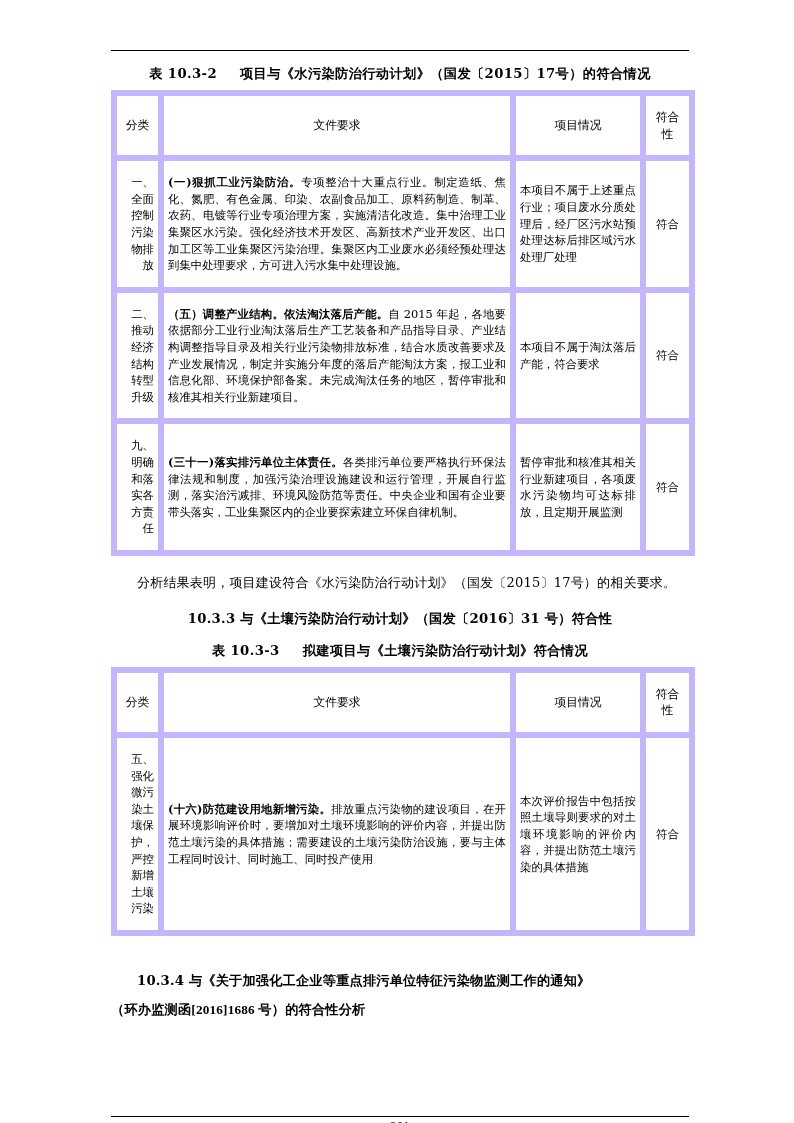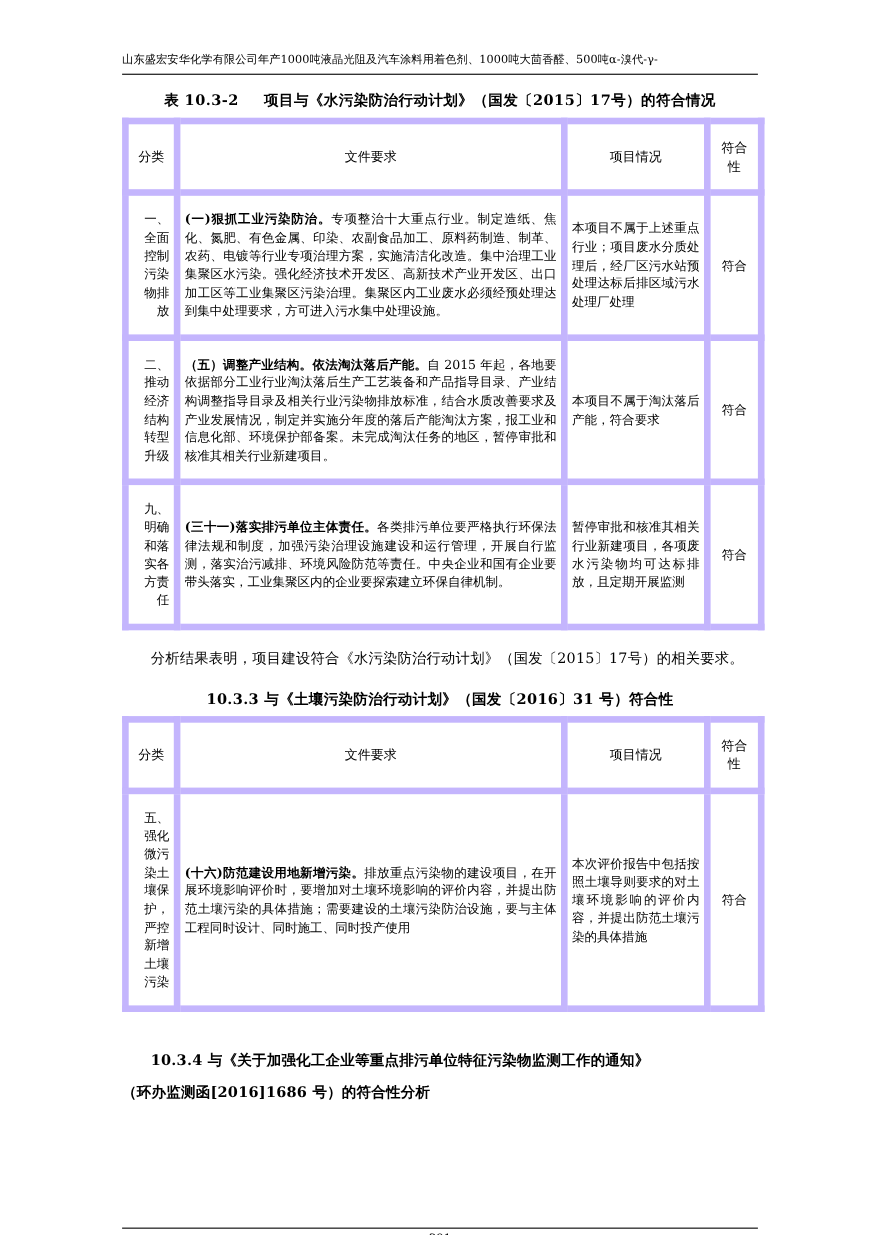--- a/index.html
+++ b/index.html
@@ -118,21 +118,21 @@
   .sec-head-block {
     font-size: 13.2px;
     font-weight: bold;
     margin: 30px 0 0 0;
     line-height: 29px;
     text-align: justify;
     text-justify: inter-ideograph;
     letter-spacing: 0.2px;
   }
   .sec-head-block .l1 { text-indent: 26px; }
-  .sec-head-block .l2 { text-indent: 0; }
+  .sec-head-block .l2 { text-indent: 0; font-family: Liberation Serif, serif; }
 
   
   .footer {
     position: absolute;
     left: 111px;
     top: 1116px;
     width: 578px;
     text-align: center;
     font-size: 10.5px;
   }
@@ -142,21 +142,20 @@
     margin: 0 0 3px 0;
   }
 </style>
 </head>
 <body>
 
 <div class="page">
   <div class="content">
 
     <div class="doc-header">
-      <div class="line1">山东盛宏安华化学有限公司年产1000吨液晶光阻及汽车涂料用着色剂、1000吨大茴香醛、500吨α-溴代-γ-</div>
     </div>
     <hr class="header-rule">
 
     <div class="table-caption">
       <span>表 10.3-2</span>
       <span class="gap"></span>
       <span>项目与《水污染防治行动计划》（国发〔2015〕17号）的符合情况</span>
     </div>
 
     <table class="doc-table">
@@ -200,20 +199,25 @@
           <td class="cell-case">暂停审批和核准其相关行业新建项目，各项废水污染物均可达标排放，且定期开展监测</td>
           <td class="cell-conf">符合</td>
         </tr>
       </tbody>
     </table>
 
     <p class="body-par">分析结果表明，项目建设符合《水污染防治行动计划》（国发〔2015〕17号）的相关要求。</p>
 
     <h3 class="sec-head">10.3.3 与《土壤污染防治行动计划》（国发〔2016〕31 号）符合性</h3>
 
+    <div class="table-caption">
+      <span>表 10.3-3</span>
+      <span class="gap"></span>
+      <span>拟建项目与《土壤污染防治行动计划》符合情况</span>
+    </div>
 
     <table class="doc-table">
       <colgroup>
         <col class="col-cat">
           <col class="col-req">
           <col class="col-case">
           <col class="col-conf">
       </colgroup>
       <tbody>
         <tr class="th-row">

